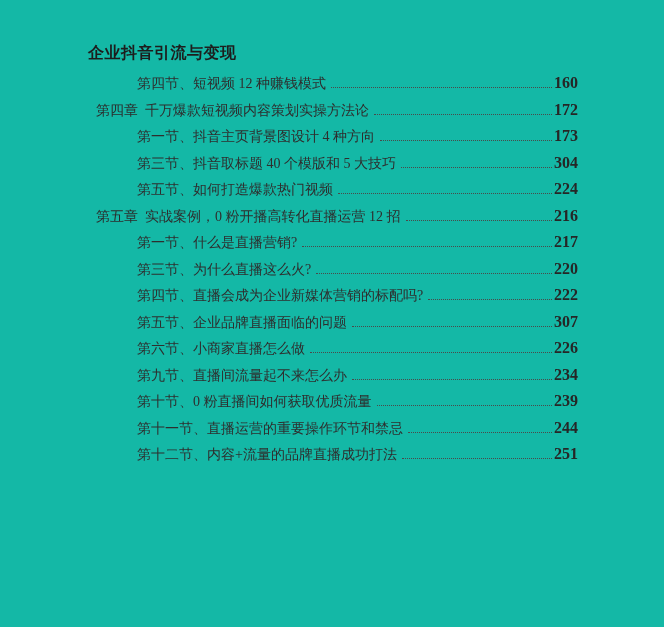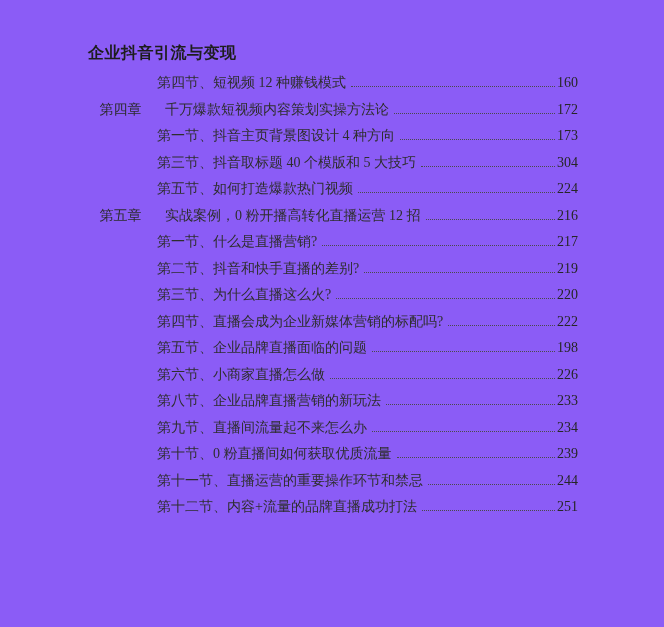--- a/index.html
+++ b/index.html
@@ -11,22 +11,21 @@
     height: 627px;
     background: #fdfdfd;
     overflow: hidden;
     position: relative;
     font-family: "Liberation Serif", "DejaVu Serif", serif;
     color: #2e2e2e;
   }
   .page {
     position: absolute;
     inset: 0;
-    background: #8b5cf6;
-    text-align: center;
+    background: #14b8a6;
   }
   .doc-header {
     position: absolute;
     left: 88px;
     top: 44px;
     font-family: "DejaVu Sans", "Liberation Sans", sans-serif;
     font-weight: bold;
     font-size: 16px;
     line-height: 18px;
     color: #1d1d1d;
@@ -54,32 +53,32 @@
   .toc-row.chapter .chap-num {
     display: inline-block;
     width: 49px;
     flex: 0 0 49px;
     color: #2b2b2b;
     margin-left: 8px;
   }
   .toc-row .label {
     flex: 0 0 auto;
     color: #2e2e2e;
-    margin-left: 20px;
   }
   .toc-row .leader {
     flex: 1 1 auto;
     border-bottom: 1.5px dotted #4a4a4a;
     margin: 0 2px 0 5px;
     min-width: 10px;
   }
   .toc-row .pagenum {
     flex: 0 0 auto;
     color: #262626;
-    font-size: 14px;
+    font-size: 16px;
+    font-weight: bold;
   }
 </style>
 </head>
 <body>
 
 <div class="page">
   <div class="doc-header">企业抖音引流与变现</div>
 
   <div class="toc">
   <div class="toc-row section">
@@ -126,62 +125,50 @@
     <span class="pagenum">216</span>
   </div>
 
   <div class="toc-row section">
 
     <span class="label">第一节、什么是直播营销?</span>
     <span class="leader"></span>
     <span class="pagenum">217</span>
   </div>
 
-  <div class="toc-row section">
-
-    <span class="label">第二节、抖音和快手直播的差别?</span>
-    <span class="leader"></span>
-    <span class="pagenum">219</span>
-  </div>
 
   <div class="toc-row section">
 
     <span class="label">第三节、为什么直播这么火?</span>
     <span class="leader"></span>
     <span class="pagenum">220</span>
   </div>
 
   <div class="toc-row section">
 
     <span class="label">第四节、直播会成为企业新媒体营销的标配吗?</span>
     <span class="leader"></span>
     <span class="pagenum">222</span>
   </div>
 
   <div class="toc-row section">
 
     <span class="label">第五节、企业品牌直播面临的问题</span>
     <span class="leader"></span>
-    <span class="pagenum">198</span>
+    <span class="pagenum">307</span>
   </div>
 
   <div class="toc-row section">
 
     <span class="label">第六节、小商家直播怎么做</span>
     <span class="leader"></span>
     <span class="pagenum">226</span>
   </div>
 
 
-  <div class="toc-row section">
-
-    <span class="label">第八节、企业品牌直播营销的新玩法</span>
-    <span class="leader"></span>
-    <span class="pagenum">233</span>
-  </div>
 
   <div class="toc-row section">
 
     <span class="label">第九节、直播间流量起不来怎么办</span>
     <span class="leader"></span>
     <span class="pagenum">234</span>
   </div>
 
   <div class="toc-row section">
 

